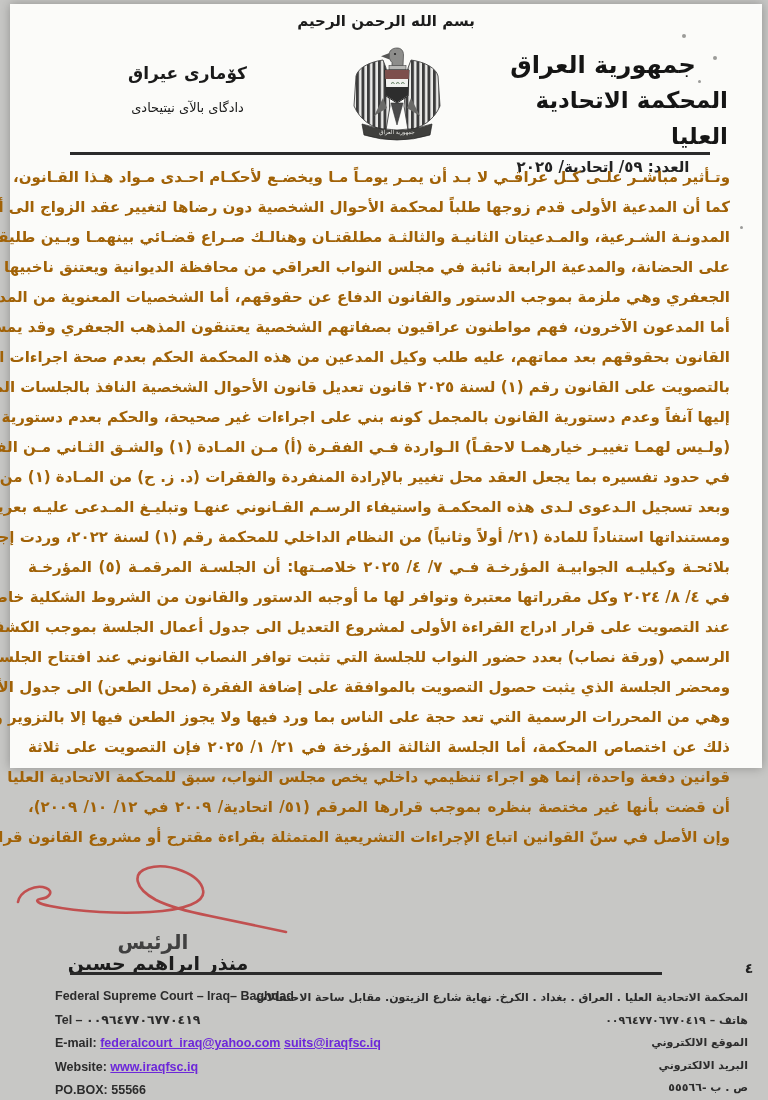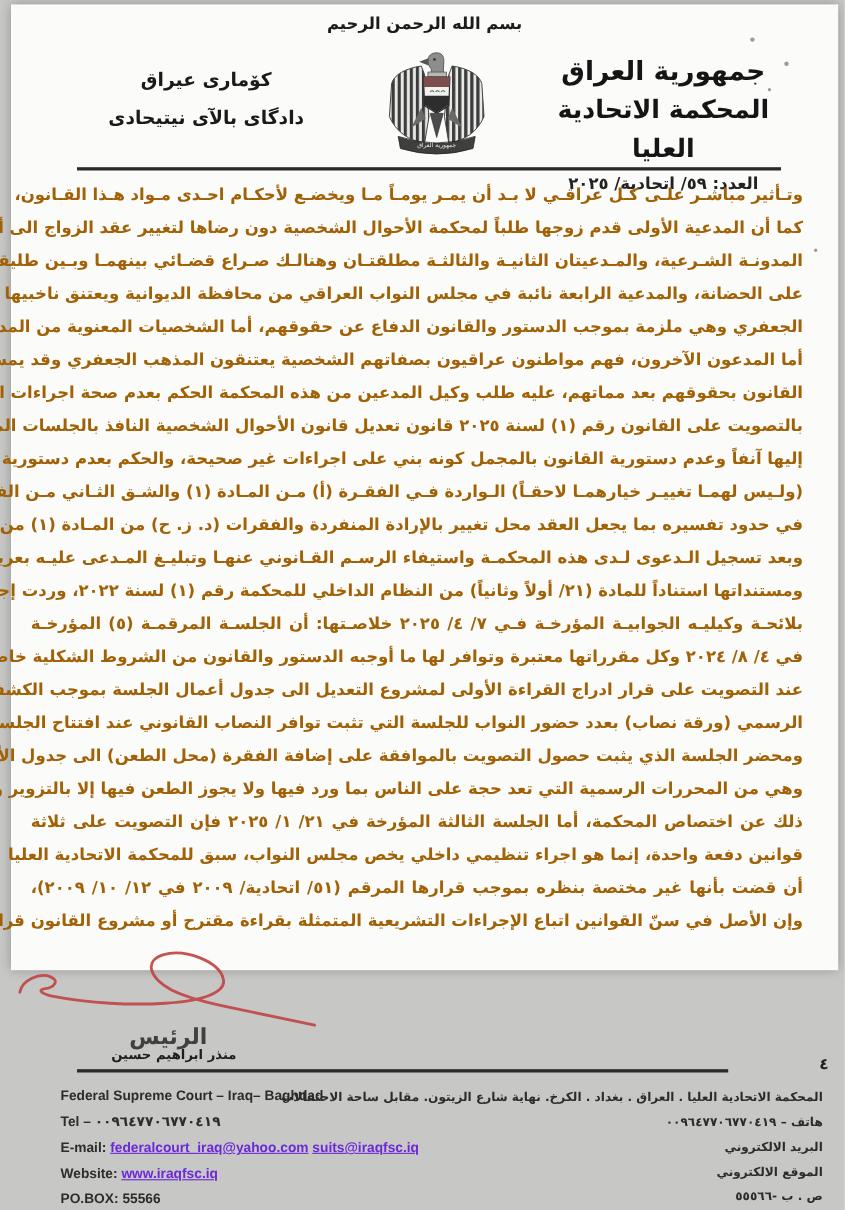--- a/index.html
+++ b/index.html
@@ -4,43 +4,43 @@
 <style>
   html,body{margin:0;padding:0;}
   body{
     width:768px;height:1100px;
     background:#c7c7c5;
     position:relative;
     overflow:hidden;
     font-family:"DejaVu Sans",sans-serif;
   }
   .page{
-    position:absolute;left:10px;top:4px;width:752px;height:878px;
+    position:absolute;left:10px;top:4px;width:752px;height:764px;
     background:#fbfbf9;
     box-shadow:0 0 10px rgba(0,0,0,.28);
   }
   .abs{position:absolute;}
   
   .bismillah{
     left:276px;top:8px;width:200px;height:34px;
     text-align:center;font-size:15px;font-weight:bold;color:#1c1c1c;
     direction:rtl;letter-spacing:1px;
   }
   .emblem{left:335px;top:42px;width:104px;height:98px;}
   .hdr-right{
     left:468px;top:44px;width:250px;text-align:center;direction:rtl;color:#151515;
   }
   .hdr-right .l1{font-size:24px;font-weight:bold;line-height:34px;}
-  .hdr-right .l2{font-size:23px;font-weight:bold;line-height:36px;}
+  .hdr-right .l2{font-size:23px;font-weight:bold;line-height:36px;text-align:right;}
   .hdr-right .l3{font-size:15px;font-weight:bold;line-height:26px;color:#222;}
   .hdr-left{
     left:70px;top:52px;width:215px;text-align:center;direction:rtl;color:#1a1a1a;
   }
   .hdr-left .l1{font-size:17px;font-weight:bold;line-height:34px;}
-  .hdr-left .l2{font-size:17px;font-weight:bold;line-height:36px;}
+  .hdr-left .l2{font-size:13px;font-weight:normal;line-height:36px;}
   .rule1{left:60px;top:148px;width:640px;height:3px;background:#2b2b2b;}
   .speck{width:4px;height:4px;border-radius:50%;background:#9b9b99;}
   
   .body-text{
     left:18px;top:158px;width:702px;
     direction:rtl;color:#a16207;
   }
   .bline{
     height:30px;line-height:30px;
     font-size:15px;font-weight:bold;
@@ -48,21 +48,21 @@
     white-space:nowrap;
   }
   
   .sig{left:0px;top:856px;width:300px;height:80px;}
   .sig-title{
     left:58px;top:926px;width:170px;text-align:center;
     font-size:20px;font-weight:bold;direction:rtl;color:#404040;
   }
   .sig-name{
     left:38px;top:948px;width:220px;text-align:center;
-    font-size:12px;font-weight:bold;direction:rtl;color:#1d1d1d;
+    font-size:19px;font-weight:bold;direction:rtl;color:#1d1d1d;
   }
   
   .rule2{left:60px;top:968px;width:592px;height:2.5px;background:#2b2b2b;}
   .pagenum{left:724px;top:956px;width:30px;font-size:14px;font-weight:bold;color:#222;text-align:center;}
   .foot-en{
     left:45px;top:981px;width:330px;color:#2c2c2c;
     font-family:"Liberation Sans","DejaVu Sans",sans-serif;
     font-size:12.5px;font-weight:bold;
   }
   .foot-en .row{height:23.5px;line-height:23.5px;white-space:nowrap;}
@@ -173,18 +173,18 @@
     <div class="row">
       <span>Website:</span>
       <a href="#">www.iraqfsc.iq</a>
     </div>
     <div class="row">PO.BOX: 55566</div>
   </div>
 
   <div class="abs foot-ar">
     <div class="row">المحكمة الاتحادية العليا . العراق . بغداد . الكرخ. نهاية شارع الزيتون. مقابل ساحة الاحتفالات</div>
     <div class="row">هاتف – ٠٠٩٦٤٧٧٠٦٧٧٠٤١٩</div>
+    <div class="row">الموقع الالكتروني</div>
     <div class="row">البريد الالكتروني</div>
-    <div class="row">الموقع الالكتروني</div>
     <div class="row">ص . ب -٥٥٥٦٦</div>
   </div>
 
 </div>
 
 </body></html>

